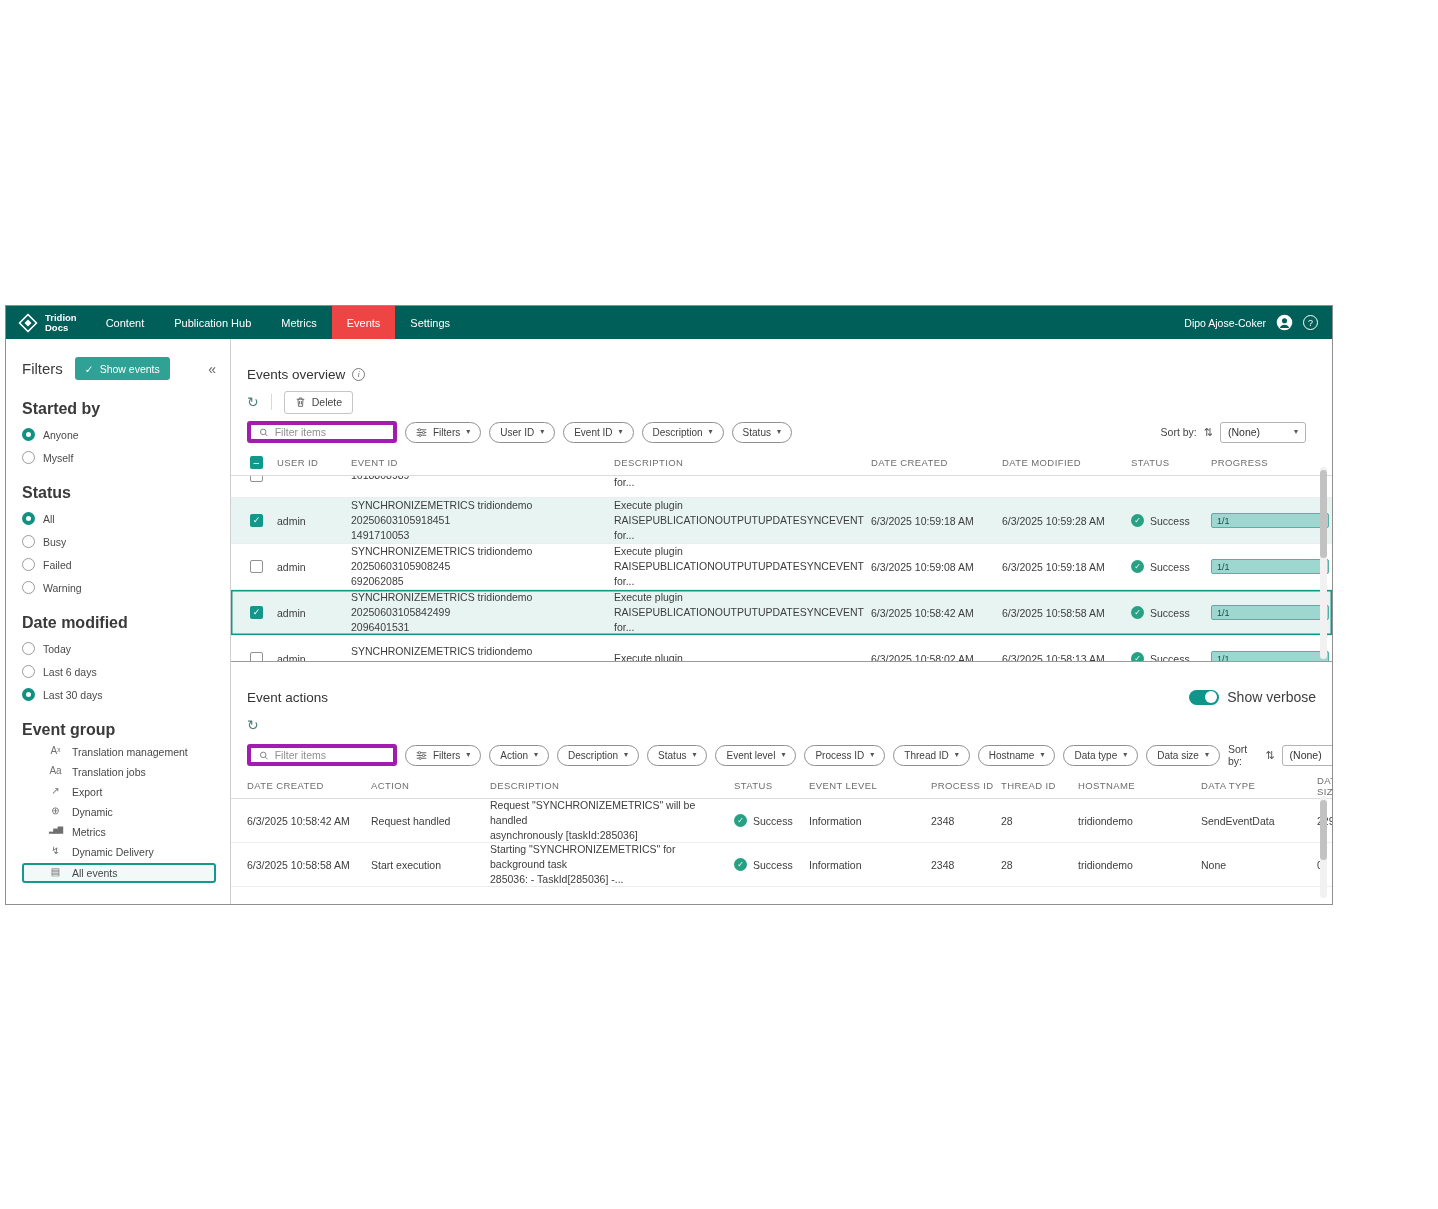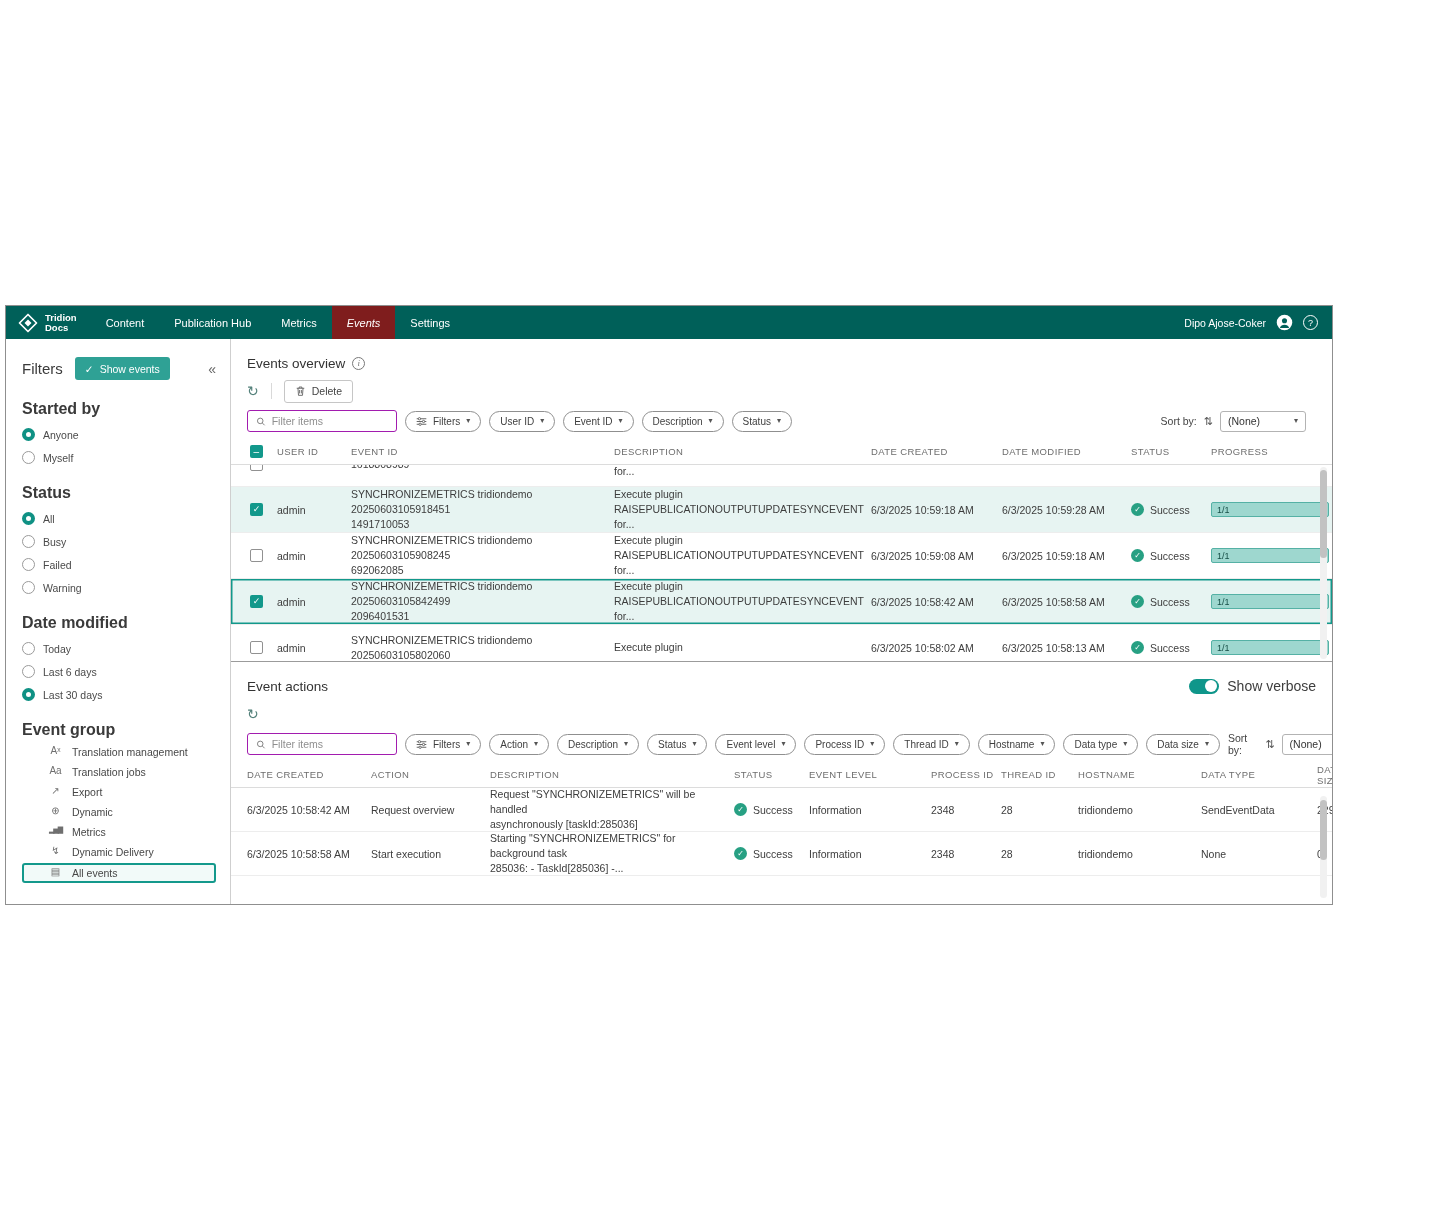--- a/index.html
+++ b/index.html
@@ -7,21 +7,21 @@
   .stage { position:relative; width:1438px; height:1209px; background:#fff; }
   .app { position:absolute; left:5px; top:305px; width:1328px; height:600px; background:#fff;
          border:1px solid #8f8f8f; display:flex; flex-direction:column; overflow:hidden; }
 
   
   .navbar { height:33px; flex:0 0 33px; background:#006059; display:flex; align-items:stretch; color:#fff; }
   .brand { display:flex; align-items:center; gap:7px; padding:0 14px 0 12px; cursor:pointer; }
   .brand-text { display:flex; flex-direction:column; font-size:9.5px; font-weight:bold; line-height:10px; }
   .nav-items { display:flex; align-items:stretch; }
   .nav-item { display:flex; align-items:center; padding:0 15px; font-size:11px; cursor:pointer; white-space:nowrap; }
-  .nav-item.active { background:#7f1d1d;font-style:italic; }
+  .nav-item.active { background:#ef4444; }
   .nav-right { margin-left:auto; display:flex; align-items:center; gap:10px; padding-right:14px; font-size:10.5px; }
   .help-icon { width:15px; height:15px; border-radius:50%; border:1.3px solid #fff; display:flex;
                align-items:center; justify-content:center; font-size:9px; cursor:pointer; }
 
   
   .body-row { flex:1; display:flex; min-height:0; }
   .sidebar { width:225px; flex:0 0 225px; border-right:1px solid #cfcfcf; background:#fff; padding:18px 14px 10px 16px; overflow:hidden; }
   .main { flex:1; min-width:0; display:flex; flex-direction:column; background:#fff; }
 
   
@@ -37,31 +37,31 @@
   .radio-off { border:1px solid #9a9a9a; }
   .group-item { display:flex; align-items:flex-start; gap:9px; margin:2px 0; padding:3px 6px 3px 26px;
                 font-size:10.5px; color:#474747; cursor:pointer; }
   .group-item.selected { border:2px solid #14998c; border-radius:3px; background:#f2faf9; padding:2px 6px 2px 24px; }
   .group-icon { width:15px; flex:0 0 15px; text-align:center; color:#6f6f6f; font-size:10px; line-height:1; }
   .gi-small { font-size:7px; letter-spacing:-1px; }
 
   
   .overview-panel { height:322px; flex:0 0 322px; position:relative; overflow:hidden; }
   .actions-panel { flex:1; border-top:1px solid #9b9b9b; position:relative; overflow:hidden; }
-  .panel-title { display:flex; align-items:center; gap:7px; padding:16px 16px 6px; font-size:13.5px; color:#333; height:38px; }
+  .panel-title { display:flex; align-items:center; gap:7px; padding:16px 16px 6px; font-size:13.5px; color:#333; height:38px;margin-top:11px; }
   .info-i { width:13px; height:13px; border-radius:50%; border:1px solid #787878; color:#787878; font-size:9px;
             display:flex; align-items:center; justify-content:center; font-family:"Liberation Serif", serif; font-style:italic; }
   .toolbar { display:flex; align-items:center; gap:12px; padding:2px 16px; height:28px; }
   .icon-btn { background:none; border:none; color:#53807a; font-size:14px; cursor:pointer; line-height:1; padding:0; }
   .vdiv { width:1px; height:16px; background:#d9d9d9; }
   .delete-btn { display:inline-flex; align-items:center; gap:6px; border:1px solid #c6c6c6; border-radius:3px;
                 height:23px; padding:0 10px; font-size:10.5px; color:#444; background:#fff; cursor:pointer; font-family:inherit; }
 
   .filter-row { display:flex; align-items:center; gap:8px; padding:5px 26px 7px 16px; height:34px; }
-  .search { display:flex; align-items:center; gap:6px; width:150px; height:22px; border:1px solid #a21caf;
+  .search { display:flex; align-items:center; gap:6px; width:150px; height:22px; border:4px solid #a21caf;
             border-radius:3px; padding:0 8px; background:#fff; flex:0 0 150px; }
   .search input { border:none; outline:none; width:100%; font-size:10.5px; color:#444; font-family:inherit; background:transparent; }
   .search input::placeholder { color:#8f8f8f; }
   .pill { display:inline-flex; align-items:center; gap:6px; border:1px solid #8f8f8f; border-radius:12px;
           padding:0 10px; height:21px; font-size:10px; color:#3f3f3f; background:#fff; cursor:pointer; white-space:nowrap; }
   .caret { font-size:8px; color:#555; line-height:1; }
   .sort { margin-left:auto; display:flex; align-items:center; gap:7px; font-size:10.5px; color:#444; }
   .sort-glyph { font-size:11px; color:#555; }
   .sort-sel { display:flex; align-items:center; justify-content:space-between; width:86px; height:21px;
               border:1px solid #b3b3b3; border-radius:3px; padding:0 7px; font-size:10.5px; color:#333; background:#fff; cursor:pointer; }
@@ -526,21 +526,21 @@
             <div class="ac-level">EVENT LEVEL</div>
             <div class="ac-process">PROCESS ID</div>
             <div class="ac-thread">THREAD ID</div>
             <div class="ac-host">HOSTNAME</div>
             <div class="ac-dtype">DATA TYPE</div>
             <div class="ac-dsize">DATA SIZE</div>
           </div>
 
           <div class="trow ac-row">
             <div class="ac-created">6/3/2025 10:58:42 AM</div>
-            <div class="ac-action">Request overview</div>
+            <div class="ac-action">Request handled</div>
             <div class="ac-desc cell-2l">
               <div>Request "SYNCHRONIZEMETRICS" will be handled</div>
                 <div>asynchronously [taskId:285036]</div>
             </div>
             <div class="ac-status status-cell">
               <span class="okc">✓</span>
               <span>Success</span>
             </div>
             <div class="ac-level">Information</div>
             <div class="ac-process">2348</div>

